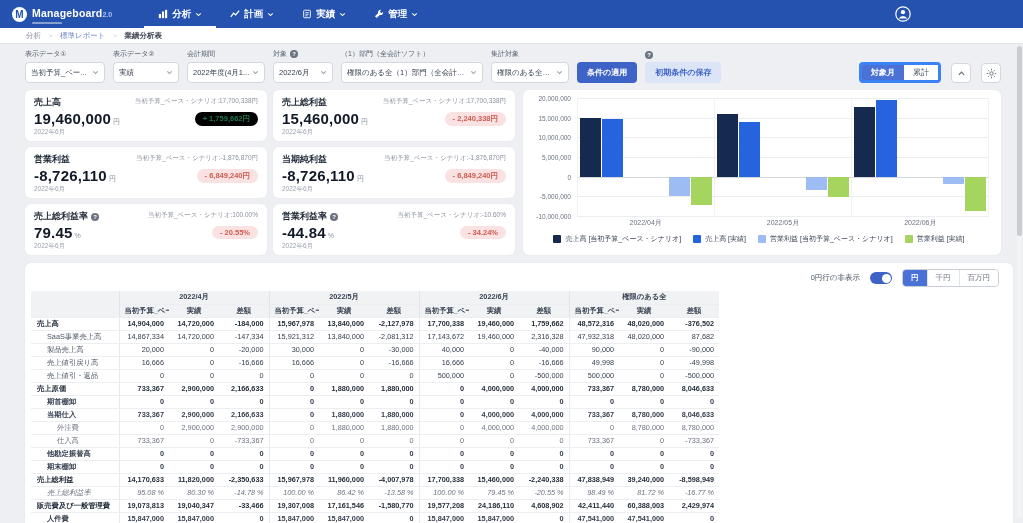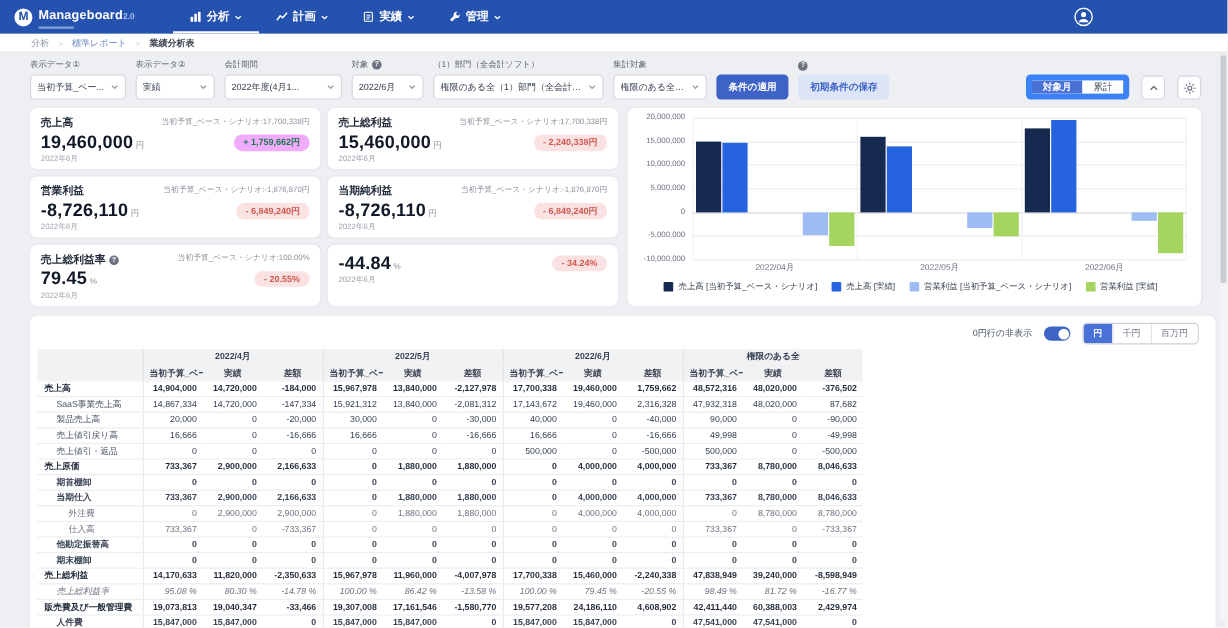--- a/index.html
+++ b/index.html
@@ -35,37 +35,37 @@
   .filter-label { font-size:7px; color:#5B6470; margin-bottom:3px; display:flex; align-items:center; gap:3px; white-space:nowrap; }
   .select { height:21px; background:#fff; border:1px solid #D4D8DE; border-radius:4px; display:flex; align-items:center; justify-content:space-between; padding:0 5px; font-size:7.5px; color:#374151; cursor:pointer; }
   .select .val { overflow:hidden; white-space:nowrap; text-overflow:ellipsis; }
   .btn { height:21px; border:none; border-radius:4px; font-size:8px; font-weight:bold; padding:0 10px; cursor:pointer; font-family:inherit; }
   .btn-primary { background:#3E63C6; color:#fff; }
   .btn-soft { background:#DCE4F8; color:#3E63C6; }
   .save-col { display:flex; flex-direction:column; align-items:flex-start; }
   .save-col .help-dot { margin-bottom:3px; }
   .help-dot { width:8px; height:8px; border-radius:50%; background:#6B7280; color:#fff; font-size:6px; font-weight:bold; display:inline-flex; align-items:center; justify-content:center; line-height:1; }
   .right-controls { margin-left:auto; display:flex; align-items:flex-end; gap:10px; }
-  .seg { display:flex; border:5px solid #3b82f6; border-radius:4px; overflow:hidden; height:21px;font-family:Liberation Serif, serif; }
+  .seg { display:flex; border:3px solid #3b82f6; border-radius:4px; overflow:hidden; height:21px;font-family:Liberation Serif, serif; }
   .seg-opt { font-size:8px; padding:0 9px; display:flex; align-items:center; background:#fff; color:#4B5563; cursor:pointer; }
   .seg-opt.active { background:#4A71D6; color:#fff; font-weight:bold; }
   .tool-btn { width:20px; height:20px; background:#fff; border:1px solid #D4D8DE; border-radius:4px; display:flex; align-items:center; justify-content:center; cursor:pointer; color:#6B7280; }
 
   
   .dash { display:flex; gap:8px; padding:7px 22px 0 25px; }
   .kpi-grid { width:490px; display:grid; grid-template-columns:1fr 1fr; gap:6px; }
   .kpi-card { background:#fff; border-radius:6px; padding:6px 9px 5px 9px; height:51px; box-shadow:0 0 2px rgba(20,30,60,.06); }
   .kpi-head { display:flex; justify-content:space-between; align-items:flex-start; }
   .kpi-title { font-size:9px; font-weight:bold; color:#1F2937; display:flex; align-items:center; gap:3px; }
   .kpi-budget { font-size:6.5px; color:#8A919C; margin-top:1px; }
   .kpi-mid { display:flex; justify-content:space-between; align-items:center; margin-top:1px; }
   .kpi-value { font-size:15px; font-weight:bold; color:#111827; letter-spacing:.2px; }
   .kpi-unit { font-size:7px; color:#8A919C; font-weight:normal; margin-left:2px; }
   .badge { font-size:7.5px; font-weight:bold; border-radius:9px; padding:2px 8px; }
-  .badge.positive { background:#f0abfc; color:#1A7A4C;margin-left:15px; }
+  .badge.positive { background:#000000; color:#1A7A4C;margin-left:15px; }
   .badge.negative { background:#F9E2E1; color:#CE5A52; }
   .kpi-period { font-size:6.5px; color:#9CA3AF; margin-top:1px; }
 
   
   .chart-card { flex:1; background:#fff; border-radius:6px; padding:8px 12px 4px 6px; box-shadow:0 0 2px rgba(20,30,60,.06); }
   .chart-body { display:flex; }
   .ylabels { position:relative; width:48px; height:118px; }
   .ylabel { position:absolute; right:6px; font-size:6.5px; color:#6B7280; transform:translateY(-50%); }
   .plot { position:relative; flex:1; height:118px; }
   .gridline { position:absolute; left:0; right:0; height:1px; background:#EBEDF0; }
@@ -220,21 +220,21 @@
           <span class="val">実績</span>
           <span class="icon" style="color: rgb(154, 161, 171);">
             <svg viewBox="0 0 8 8" width="7" height="7">
               <polyline points="1.5,2.8 4,5.2 6.5,2.8" fill="none" stroke="currentColor" stroke-width="1.3"></polyline>
             </svg>
           </span>
         </div>
       </div>
       <div class="filter">
         <div class="filter-label">会計期間</div>
-        <div class="select" style="width: 98px;">
+        <div class="select" style="width: 78px;">
           <span class="val">2022年度(4月1...</span>
           <span class="icon" style="color: rgb(154, 161, 171);">
             <svg viewBox="0 0 8 8" width="7" height="7">
               <polyline points="1.5,2.8 4,5.2 6.5,2.8" fill="none" stroke="currentColor" stroke-width="1.3"></polyline>
             </svg>
           </span>
         </div>
       </div>
       <div class="filter">
         <div class="filter-label">対象<span class="help-dot">?</span></div>
@@ -368,20 +368,27 @@
             </div>
             <div class="kpi-budget">当初予算_ベース・シナリオ:100.00%</div>
           </div>
           <div class="kpi-mid">
             <div class="kpi-value">79.45<span class="kpi-unit">%</span></div>
             <span class="badge negative">- 20.55%</span>
           </div>
           <div class="kpi-period">2022年6月</div>
         </div>
         <div class="kpi-card">
+          <div class="kpi-head">
+            <div class="kpi-title">
+              <span>営業利益率</span>
+              <span class="help-dot">?</span>
+            </div>
+            <div class="kpi-budget">当初予算_ベース・シナリオ:-10.60%</div>
+          </div>
           <div class="kpi-mid">
             <div class="kpi-value">-44.84<span class="kpi-unit">%</span></div>
             <span class="badge negative">- 34.24%</span>
           </div>
           <div class="kpi-period">2022年6月</div>
         </div>
       </div>
     <div class="chart-card">
       <div class="chart-body">
         <div class="ylabels">

